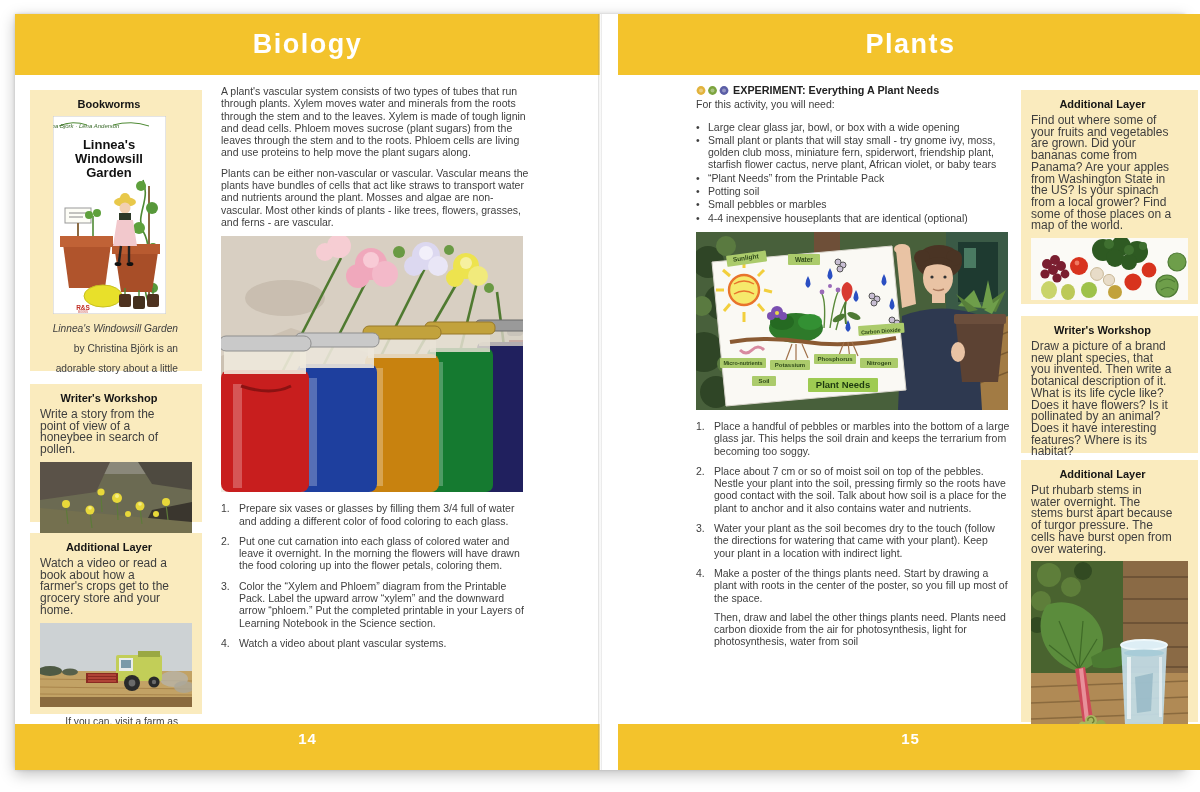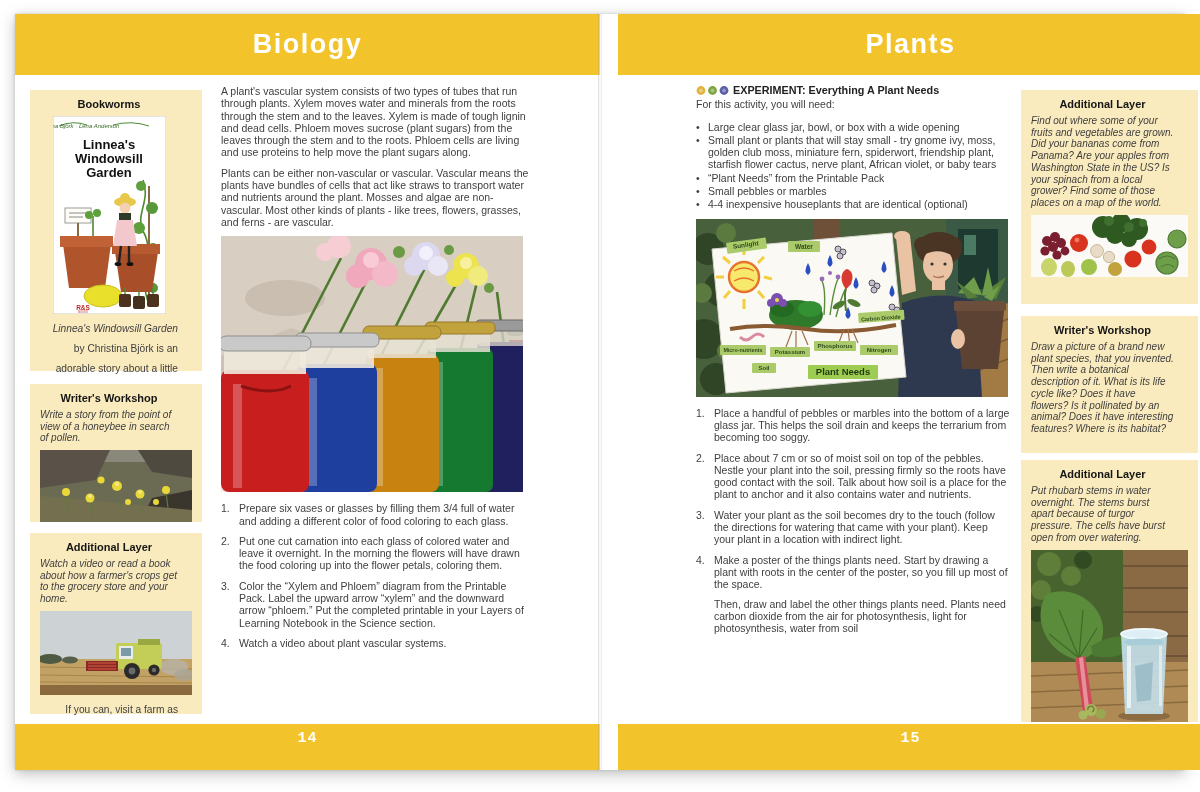--- a/index.html
+++ b/index.html
@@ -6,25 +6,25 @@
   body{width:1200px;height:792px;position:relative;font-family:"Liberation Sans",sans-serif;overflow:hidden;}
   .spread{position:absolute;left:15px;top:14px;width:1170px;height:756px;background:#ffffff;box-shadow:0 4px 14px rgba(0,0,0,.25),0 0 3px rgba(0,0,0,.15);}
   .page{position:absolute;top:0;width:585px;height:756px;background:#fff;}
   .page-left{left:0;}
   .page-right{left:603px;}
   .spine{position:absolute;left:583px;top:0;width:4px;height:756px;z-index:9;background:linear-gradient(90deg,rgba(0,0,0,.14),rgba(255,255,255,.5) 50%,rgba(0,0,0,.10));}
   .band{position:absolute;left:0;width:585px;background:#F3C32C;z-index:2;}
   .band-header{top:0;height:61px;}
   .band-footer{bottom:0;height:46px;}
   .page-title{margin:0;color:#fff;font-weight:bold;font-size:27px;letter-spacing:1.5px;text-align:center;line-height:61px;}
-  .page-num{margin:0;color:#fff;font-weight:bold;font-size:15px;text-align:center;line-height:14px;padding-top:8px;letter-spacing:1px;font-family:Liberation Mono, monospace;}
+  .page-num{margin:0;color:#fff;font-weight:bold;font-size:15px;text-align:center;line-height:14px;padding-top:8px;letter-spacing:1px;}
   
   .sbox{position:absolute;background:#FAEBBE;box-sizing:border-box;padding:8px 24px 8px 10px;}
   .sbox h3{margin:0 0 5px 0;font-size:11px;text-align:center;color:#151515;}
-  .sbox .stext{font-size:10px;line-height:11.7px;color:#3e3e3e;font-style:italic;}
+  .sbox .stext{font-size:12px;line-height:11.7px;color:#3e3e3e;}
   .sbox .scap{font-size:10.2px;line-height:20px;color:#3e3e3e;margin-top:5px;text-align:right;}
   .sbox svg.sphoto{display:block;margin:6px auto 0 auto;}
   
   .maincol{position:absolute;font-size:10.5px;line-height:12.3px;color:#3e3e3e;}
   .maincol p.body{margin:0 0 8px 0;}
   .exp-head{font-weight:bold;font-size:10.8px;margin:0 0 2px 0;display:flex;align-items:center;gap:3px;color:#222;}
   .materials{margin:10px 0 0 0;padding:0;list-style:none;}
   .materials li{display:flex;margin:0 0 1px 0;}
   .materials li::before{content:"•";width:12px;flex:none;}
   .steps{margin:10px 0 0 0;}
@@ -301,20 +301,23 @@
         <li>
             <span>Large clear glass jar, bowl, or box with a wide opening</span>
           </li>
         <li>
             <span>Small plant or plants that will stay small - try gnome ivy, moss, golden club moss, miniature fern, spiderwort, friendship plant, starfish flower cactus, nerve plant, African violet, or baby tears</span>
           </li>
         <li>
             <span>“Plant Needs” from the Printable Pack</span>
           </li>
         <li>
+            <span>Potting soil</span>
+          </li>
+        <li>
             <span>Small pebbles or marbles</span>
           </li>
         <li>
             <span>4-4 inexpensive houseplants that are identical (optional)</span>
           </li>
       </ul>
 
       <svg class="photo" width="312" height="178" viewBox="0 0 312 178" style="margin:8px 0 10px 0;">
         <rect width="312" height="178" fill="#48603b"></rect>
         <g fill="#2f4526">

